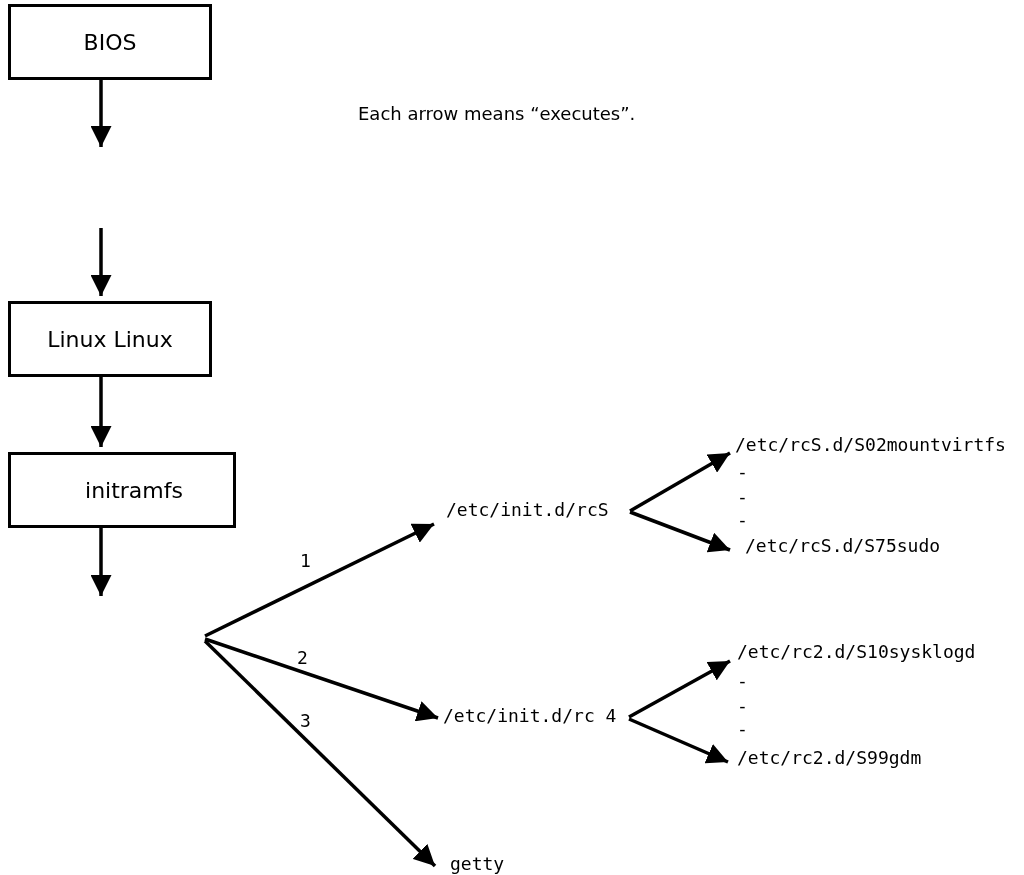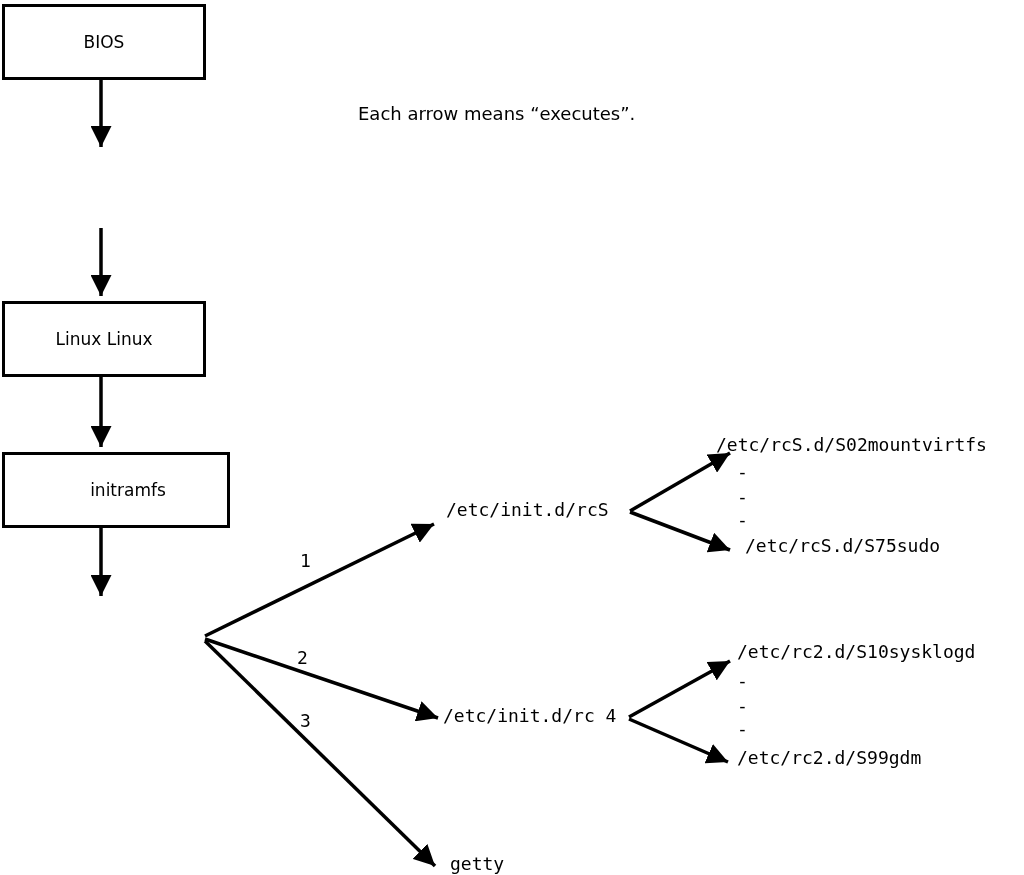--- a/index.html
+++ b/index.html
@@ -11,29 +11,29 @@
     position: relative;
     width: 1024px;
     height: 875px;
     background: #ffffff;
     font-family: "DejaVu Sans", sans-serif;
     color: #000000;
     overflow: hidden;
   }
   .node {
     position: absolute;
-    left: 2px;
+    left: 8px;
     width: 198px;
     height: 70px;
     border: 3px solid #000000;
     background: #ffffff;
     display: flex;
     align-items: center;
     justify-content: center;
-    font-size: 17px;
+    font-size: 22px;
     box-sizing: content-box;
   }
   #box-bios       { top: 4px; }
   #box-bootloader { top: 152px; }
   #box-kernel     { top: 301px; }
   #box-initramfs  { top: 452px; padding-left: 24px; }
   #box-init       { top: 601px; }
 
   .caption {
     position: absolute;
@@ -111,21 +111,21 @@
   <div class="caption">Each arrow means “executes”.</div>
 
   <div class="edge-label" style="left:300px; top:551px;">1</div>
   <div class="edge-label" style="left:297px; top:648px;">2</div>
   <div class="edge-label" style="left:300px; top:711px;">3</div>
 
   <div class="mono" style="left:446px; top:499px;">/etc/init.d/rcS</div>
   <div class="mono" style="left:443px; top:705px;">/etc/init.d/rc 4</div>
   <div class="mono" style="left:450px; top:853px;">getty</div>
 
-  <div class="mono" style="left:716px; top:434px;">/etc/rcS.d/S02mountvirtfs</div>
+  <div class="mono" style="left:735px; top:434px;">/etc/rcS.d/S02mountvirtfs</div>
   <div class="mono" style="left:737px; top:461px;">-</div>
   <div class="mono" style="left:737px; top:486px;">-</div>
   <div class="mono" style="left:737px; top:509px;">-</div>
   <div class="mono" style="left:735px; top:535px;margin-left:10px;">/etc/rcS.d/S75sudo</div>
 
   <div class="mono" style="left:737px; top:641px;">/etc/rc2.d/S10sysklogd</div>
   <div class="mono" style="left:737px; top:670px;">-</div>
   <div class="mono" style="left:737px; top:695px;">-</div>
   <div class="mono" style="left:737px; top:718px;">-</div>
   <div class="mono" style="left:737px; top:747px;">/etc/rc2.d/S99gdm</div>

